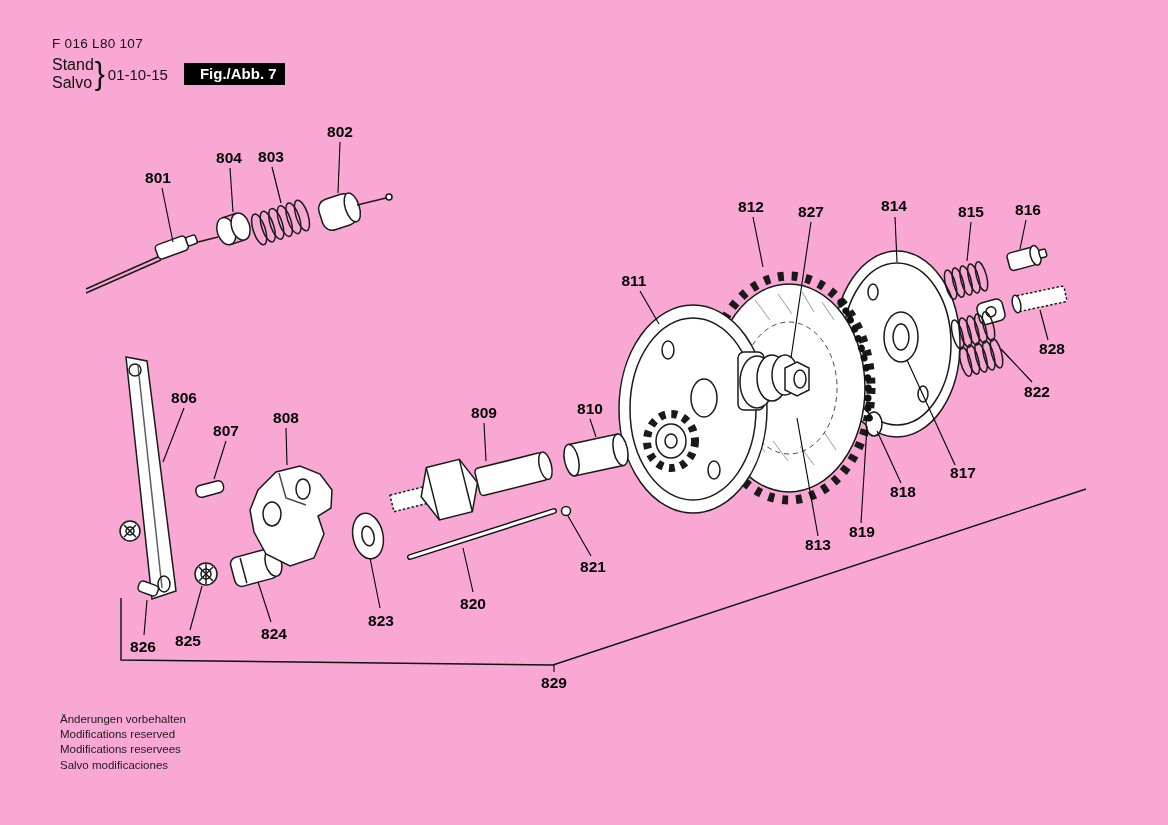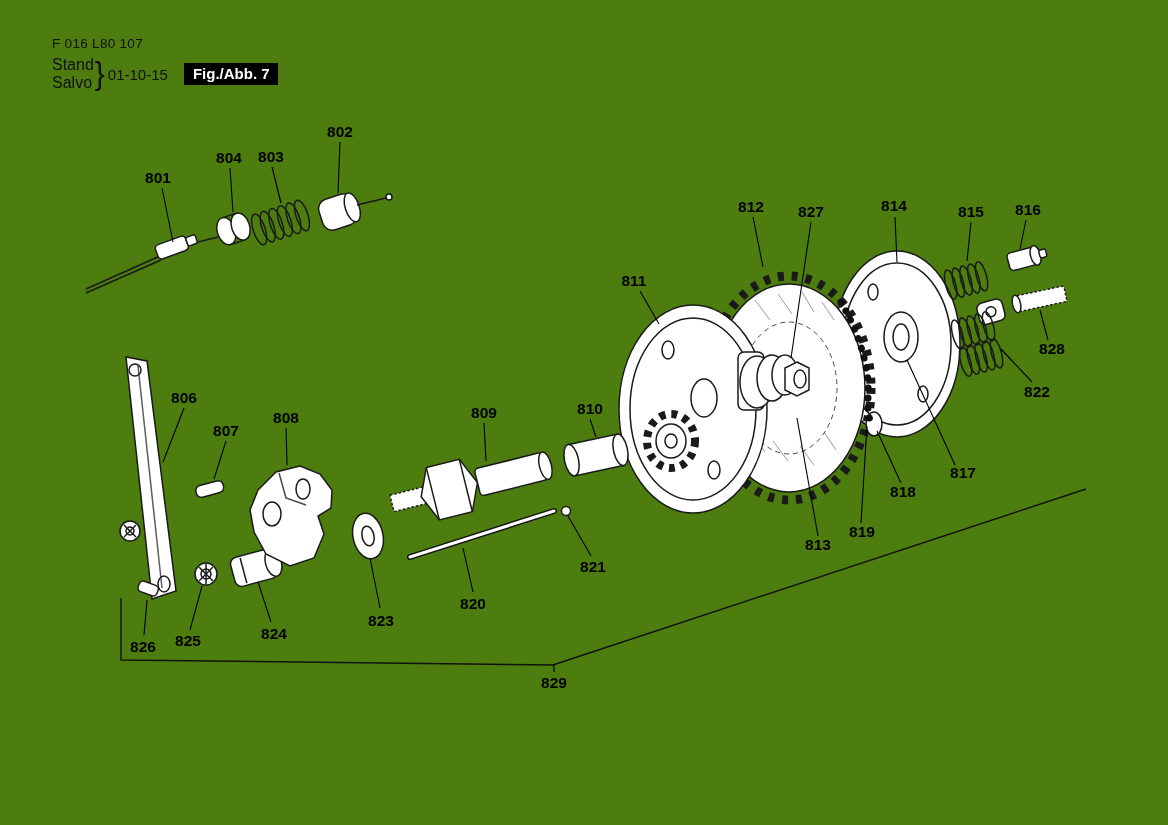--- a/index.html
+++ b/index.html
@@ -1,25 +1,25 @@
 <!DOCTYPE html>
 <html><head>
 <meta charset="utf-8">
 <style>
   html,body{margin:0;padding:0;background:#fff;}
-  .page{position:relative;width:1168px;height:825px;background:#4d7c0f;overflow:hidden;
+  .page{position:relative;width:1168px;height:825px;background:#f9a8d4;overflow:hidden;
         font-family:"Liberation Sans",sans-serif;color:#111;}
   .header{position:absolute;left:52px;top:36px;}
   .part-code{font-size:13.5px;letter-spacing:.3px;margin-bottom:5px;}
   .header-row{display:flex;align-items:center;}
   .stand-issue{font-size:16px;line-height:1.15;}
   .brace{font-size:30px;font-weight:300;margin:0 3px 0 1px;transform:scaleY(1.05);line-height:1;}
   .issue-date{font-size:15px;}
   .figbox{margin-left:16px;background:#000;color:#fff;font-size:15px;font-weight:bold;
-          padding:2px 8px 3px 9px;}
+          padding:2px 8px 3px 16px;}
   .footer{position:absolute;left:60px;top:712px;font-size:11.5px;line-height:1.32;color:#1a1a1a;}
   svg{position:absolute;left:0;top:0;}
   .callout{font-family:"Liberation Sans",sans-serif;font-weight:bold;font-size:15.5px;
            fill:#000;text-anchor:middle;}
   .leader{stroke:#000;stroke-width:1.1;}
 </style>
 </head>
 <body>
 
 <div class="page">
@@ -296,14 +296,20 @@
       <text class="callout" x="593" y="572">821</text>
       <text class="callout" x="473" y="609">820</text>
       <text class="callout" x="381" y="626">823</text>
       <text class="callout" x="274" y="639">824</text>
       <text class="callout" x="188" y="646">825</text>
       <text class="callout" x="143" y="652">826</text>
       <text class="callout" x="554" y="688">829</text>
     </g>
   </svg>
 
+  <div class="footer">
+    <div>Änderungen vorbehalten</div>
+    <div>Modifications reserved</div>
+    <div>Modifications reservees</div>
+    <div>Salvo modificaciones</div>
+  </div>
 
 </div>
 
 </body></html>

